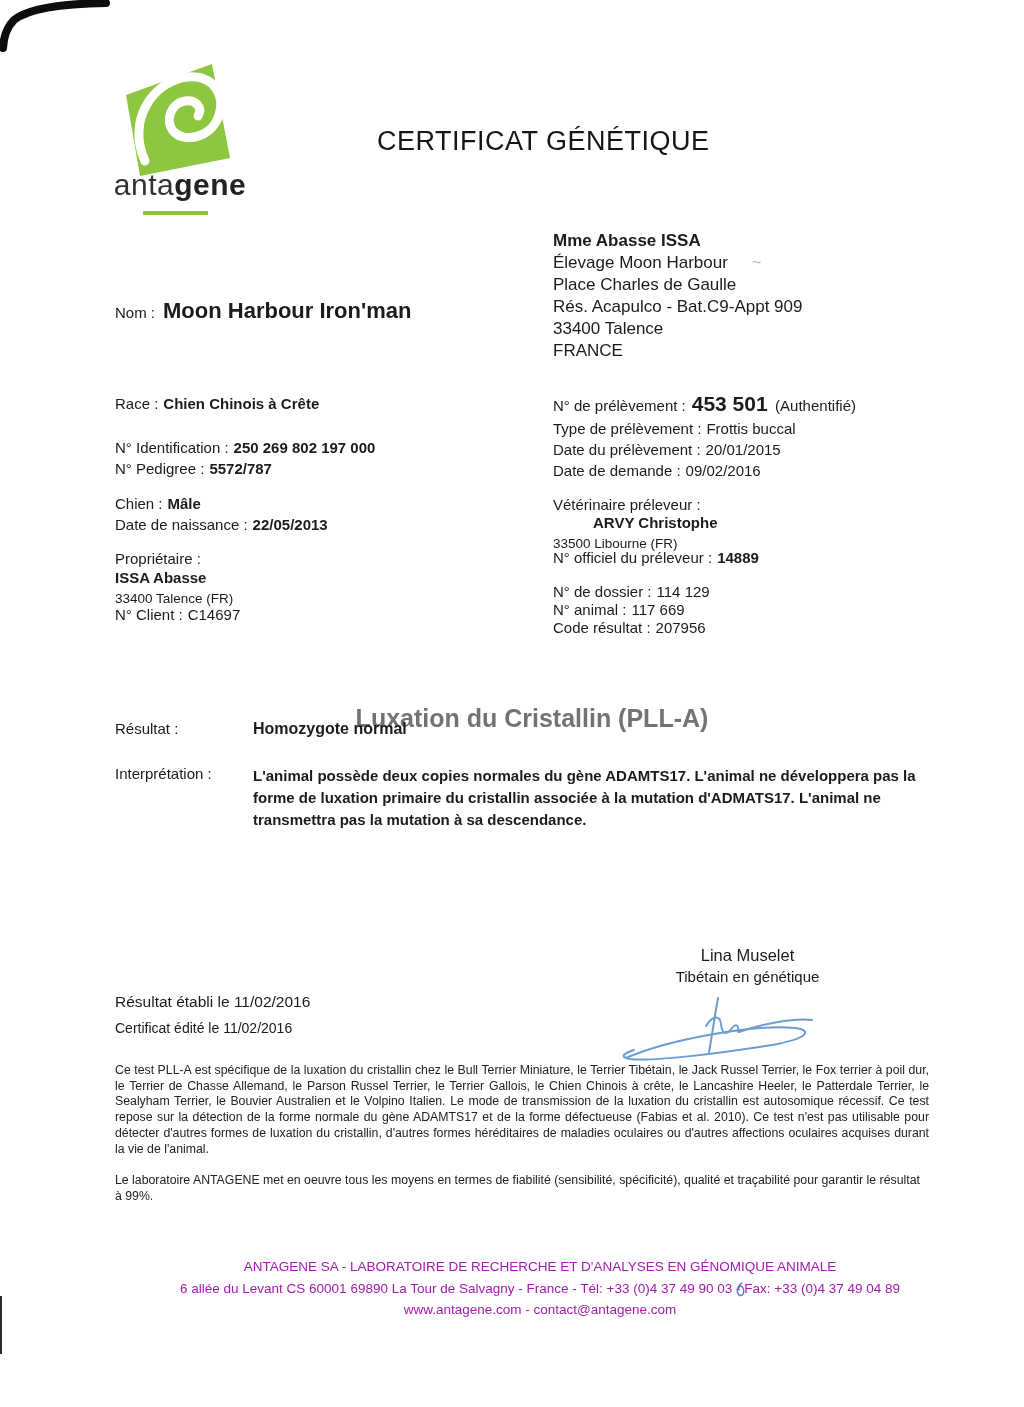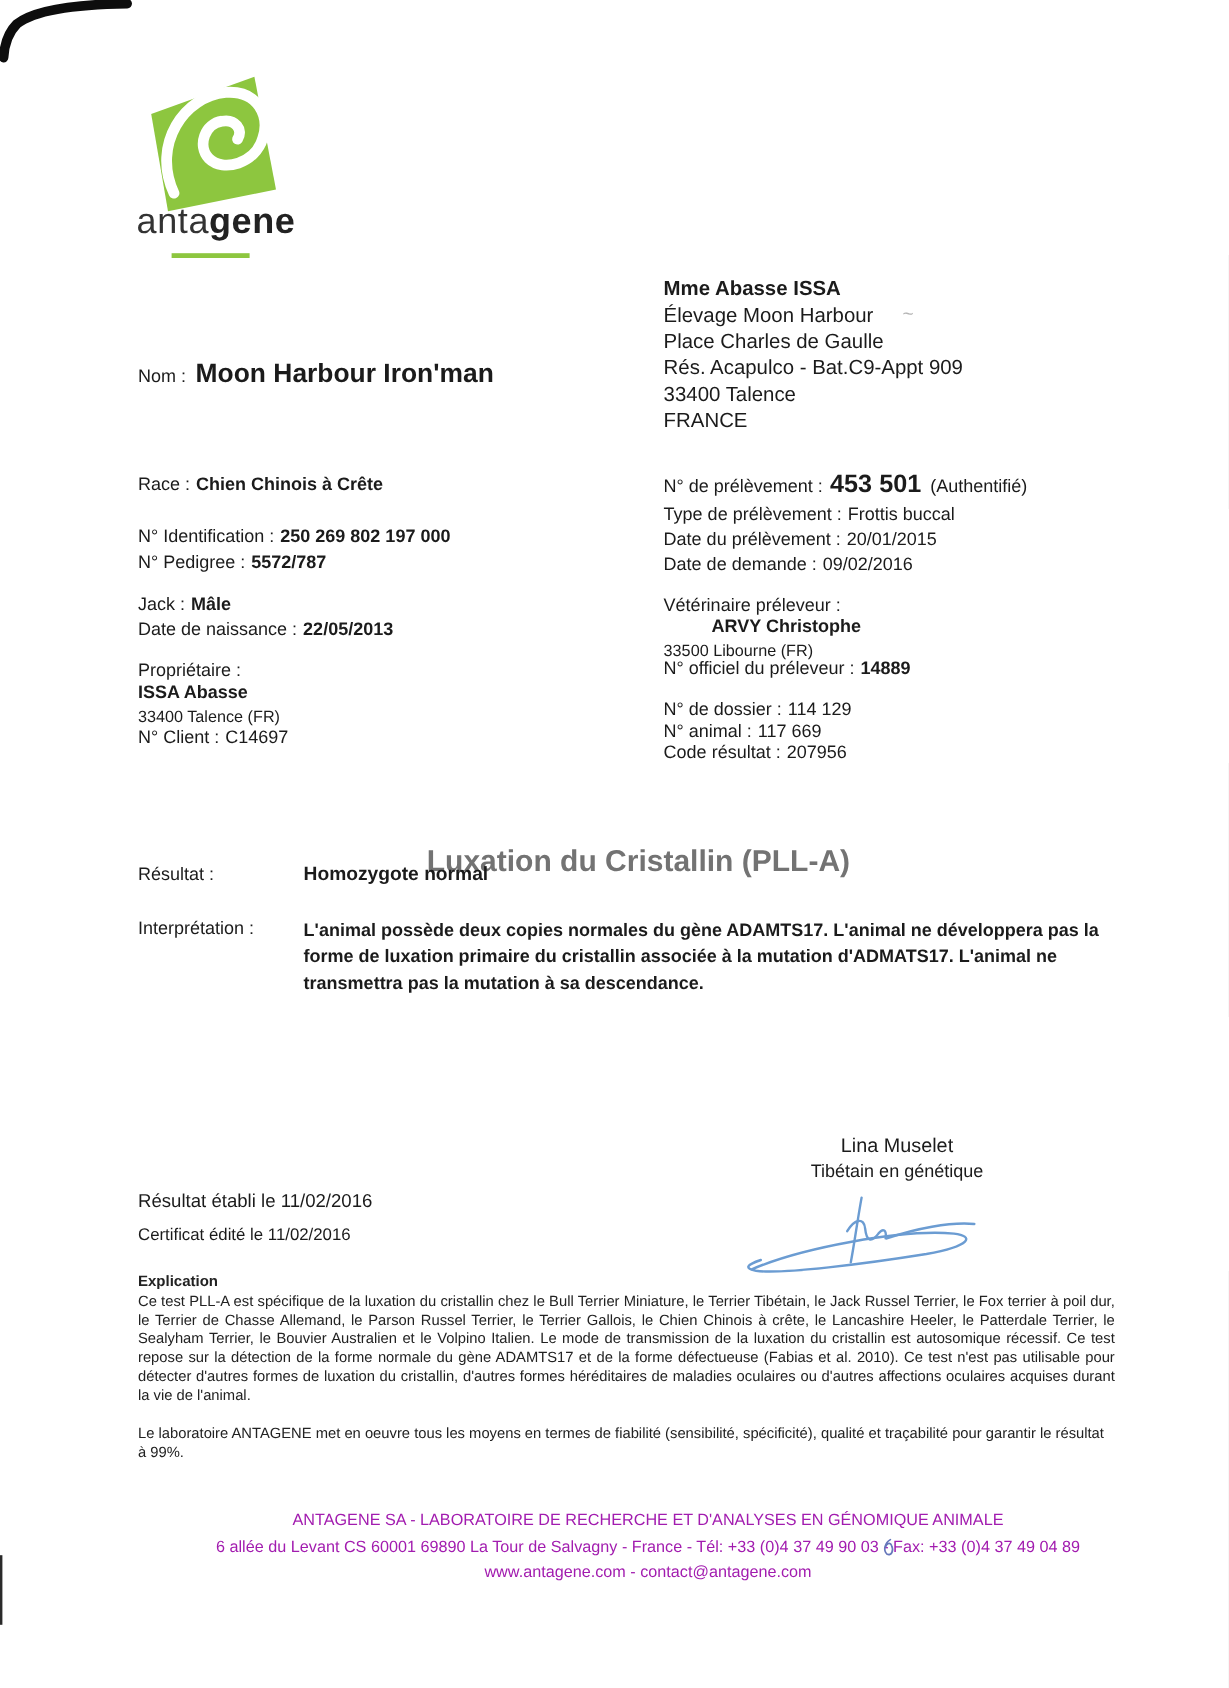--- a/index.html
+++ b/index.html
@@ -90,20 +90,21 @@
   </svg>
   <div class="edge-line"></div>
 
   <svg class="logo-svg" width="122" height="122" viewBox="0 0 122 122">
     <polygon points="8,37 94,6 112,100 22,118" fill="#8dc63f"></polygon>
     <path d="M 27,103 C 8,62 36,22 70,19 C 97,17 107,39 101,57 C 95,78 68,86 56,74 C 46,63 53,45 67,43 C 78,41 85,50 80,58" fill="none" stroke="#ffffff" stroke-width="9" stroke-linecap="round"></path>
   </svg>
   <div class="wordmark"><span>anta</span><b>gene</b></div>
   <div class="logo-underline"></div>
 
+  <div class="doc-title">CERTIFICAT GÉNÉTIQUE</div>
 
   <div class="recipient">
     <div class="r-name">Mme Abasse ISSA</div>
     <div>
         <div>Élevage Moon Harbour</div>
         <div>Place Charles de Gaulle</div>
         <div>Rés. Acapulco - Bat.C9-Appt 909</div>
         <div>33400 Talence</div>
         <div>FRANCE</div>
       </div>
@@ -117,21 +118,21 @@
     <div class="row" style="top:97px;">
       <span class="lbl">Race :</span><span class="val">Chien Chinois à Crête</span>
     </div>
     <div class="row" style="top:141px;">
       <span class="lbl">N° Identification :</span><span class="val">250 269 802 197 000</span>
     </div>
     <div class="row" style="top:162px;">
       <span class="lbl">N° Pedigree :</span><span class="val">5572/787</span>
     </div>
     <div class="row" style="top:197px;">
-      <span class="lbl">Jack :</span><span class="val">Mâle</span>
+      <span class="lbl">Chien :</span><span class="val">Mâle</span>
     </div>
     <div class="row" style="top:218px;">
       <span class="lbl">Date de naissance :</span><span class="val">22/05/2013</span>
     </div>
     <div class="row" style="top:252px;">
       <span class="lbl">Propriétaire :</span>
     </div>
     <div class="row" style="top:271px;">
       <span class="lbl" style="font-weight:bold;">ISSA Abasse</span>
     </div>
@@ -201,21 +202,20 @@
       <path d="M 127,40 C 150,32 180,26 200,28"></path>
     </g>
   </svg>
 
   <div class="dates">
     <div class="date1">Résultat établi le 11/02/2016</div>
     <div class="date2">Certificat édité le 11/02/2016</div>
   </div>
 
   <div class="explication">
-    <div class="exp-head">Explication</div>
     <div class="exp-p1">Ce test PLL-A est spécifique de la luxation du cristallin chez le Bull Terrier Miniature, le Terrier Tibétain, le Jack Russel Terrier, le Fox terrier à poil dur, le Terrier de Chasse Allemand, le Parson Russel Terrier, le Terrier Gallois, le Chien Chinois à crête, le Lancashire Heeler, le Patterdale Terrier, le Sealyham Terrier, le Bouvier Australien et le Volpino Italien. Le mode de transmission de la luxation du cristallin est autosomique récessif. Ce test repose sur la détection de la forme normale du gène ADAMTS17 et de la forme défectueuse (Fabias et al. 2010). Ce test n'est pas utilisable pour détecter d'autres formes de luxation du cristallin, d'autres formes héréditaires de maladies oculaires ou d'autres affections oculaires acquises durant la vie de l'animal.</div>
     <div class="exp-p2">Le laboratoire ANTAGENE met en oeuvre tous les moyens en termes de fiabilité (sensibilité, spécificité), qualité et traçabilité pour garantir le résultat à 99%.</div>
   </div>
 
   <div class="footer">
     <div>ANTAGENE SA - LABORATOIRE DE RECHERCHE ET D'ANALYSES EN GÉNOMIQUE ANIMALE</div>
     <div>6 allée du Levant CS 60001 69890 La Tour de Salvagny - France - Tél: +33 (0)4 37 49 90 03 - Fax: +33 (0)4 37 49 04 89</div>
     <div>www.antagene.com - contact@antagene.com</div>
   </div>
   <svg class="pen-mark" width="16" height="18" viewBox="0 0 16 18">

